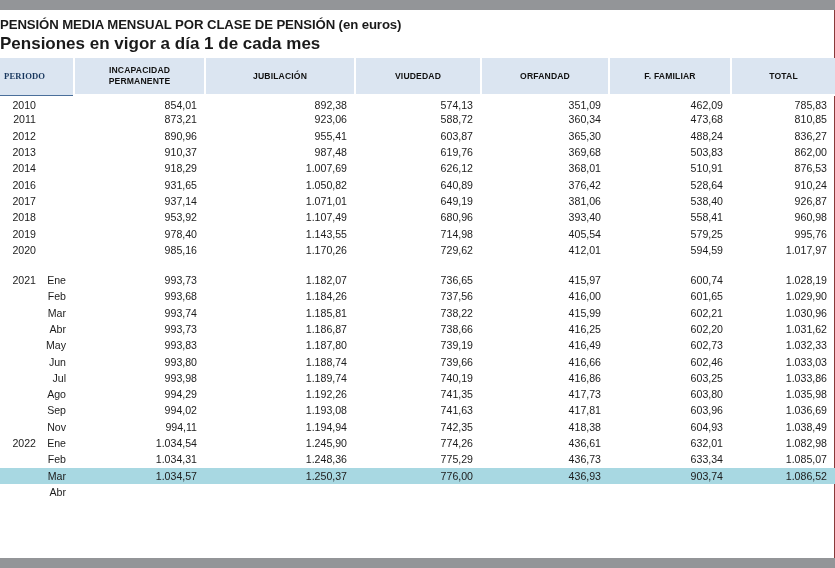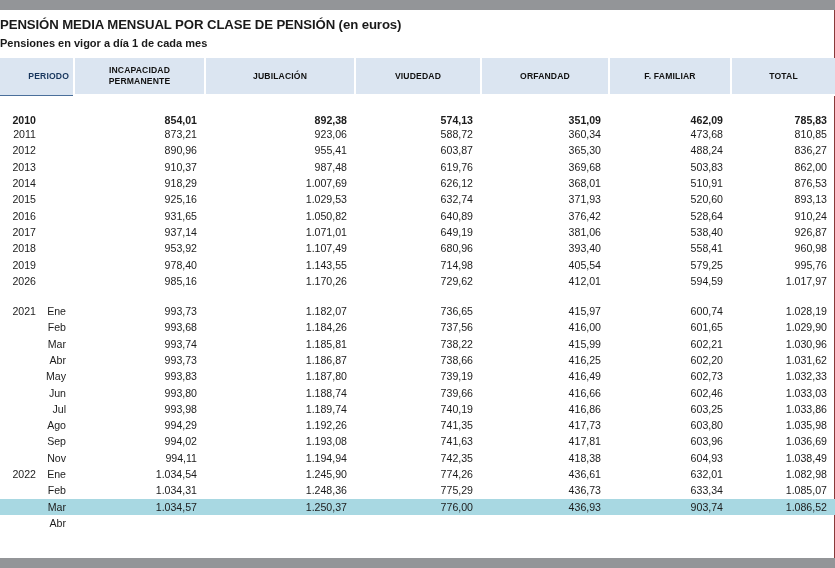--- a/index.html
+++ b/index.html
@@ -43,21 +43,21 @@
     padding-top: 6px;
   }
   .title-main {
     font-size: 13.2px;
     font-weight: bold;
     color: #1a1a1a;
     letter-spacing: -0.1px;
     line-height: 17px;
   }
   .title-sub {
-    font-size: 11px;
+    font-size: 17px;
     font-weight: bold;
     color: #1a1a1a;
     line-height: 17px;
     margin-top: 2px;
   }
   table.grid {
     position: absolute;
     top: 58px;
     left: 0;
     width: 835px;
@@ -73,23 +73,24 @@
     height: 37px;
     vertical-align: middle;
     text-align: center;
     border-right: 2px solid #ffffff;
     border-bottom: 2px solid #ffffff;
     padding: 0 4px;
     box-sizing: border-box;
     line-height: 11px;
   }
   table.grid th.th-periodo {
-    text-align: right;
+    text-align: left;
     color: #17365d;
     border-bottom: 1px solid #4a6f9b;
+    font-family: Liberation Serif, serif;
   }
   table.grid th.th-last {
     border-right: none;
     margin-top: 24px;
   }
   table.grid td {
     font-size: 10.6px;
     color: #1c1c1c;
     height: 16.3px;
     padding: 0 8px 0 0;
@@ -108,22 +109,21 @@
     padding: 0 0 0 6px;
     width: 30px;
   }
   tr.spacer td {
     height: 14px;
   }
   tr.highlight td {
     background: #a8d8e2;
   }
   tr.firstdata td {
-    padding-top: 18px;
-    font-weight: bold;
+    padding-top: 3px;
   }
 </style>
 </head>
 <body>
 
 <div class="page">
 
   <div class="topbar"></div>
 
   <div class="titleblock">
@@ -201,30 +201,20 @@
           <td class="c-year">2014</td>
           <td class="c-month"></td>
           <td>918,29</td>
           <td>1.007,69</td>
           <td>626,12</td>
           <td>368,01</td>
           <td>510,91</td>
           <td>876,53</td>
         </tr>
         <tr class="">
-          <td class="c-year">2015</td>
-          <td class="c-month"></td>
-          <td>925,16</td>
-          <td>1.029,53</td>
-          <td>632,74</td>
-          <td>371,93</td>
-          <td>520,60</td>
-          <td>893,13</td>
-        </tr>
-        <tr class="">
           <td class="c-year">2016</td>
           <td class="c-month"></td>
           <td>931,65</td>
           <td>1.050,82</td>
           <td>640,89</td>
           <td>376,42</td>
           <td>528,64</td>
           <td>910,24</td>
         </tr>
         <tr class="">
@@ -251,21 +241,21 @@
           <td class="c-year">2019</td>
           <td class="c-month"></td>
           <td>978,40</td>
           <td>1.143,55</td>
           <td>714,98</td>
           <td>405,54</td>
           <td>579,25</td>
           <td>995,76</td>
         </tr>
         <tr class="">
-          <td class="c-year">2026</td>
+          <td class="c-year">2020</td>
           <td class="c-month"></td>
           <td>985,16</td>
           <td>1.170,26</td>
           <td>729,62</td>
           <td>412,01</td>
           <td>594,59</td>
           <td>1.017,97</td>
         </tr>
         <tr class="spacer">
           <td colspan="8"></td>

